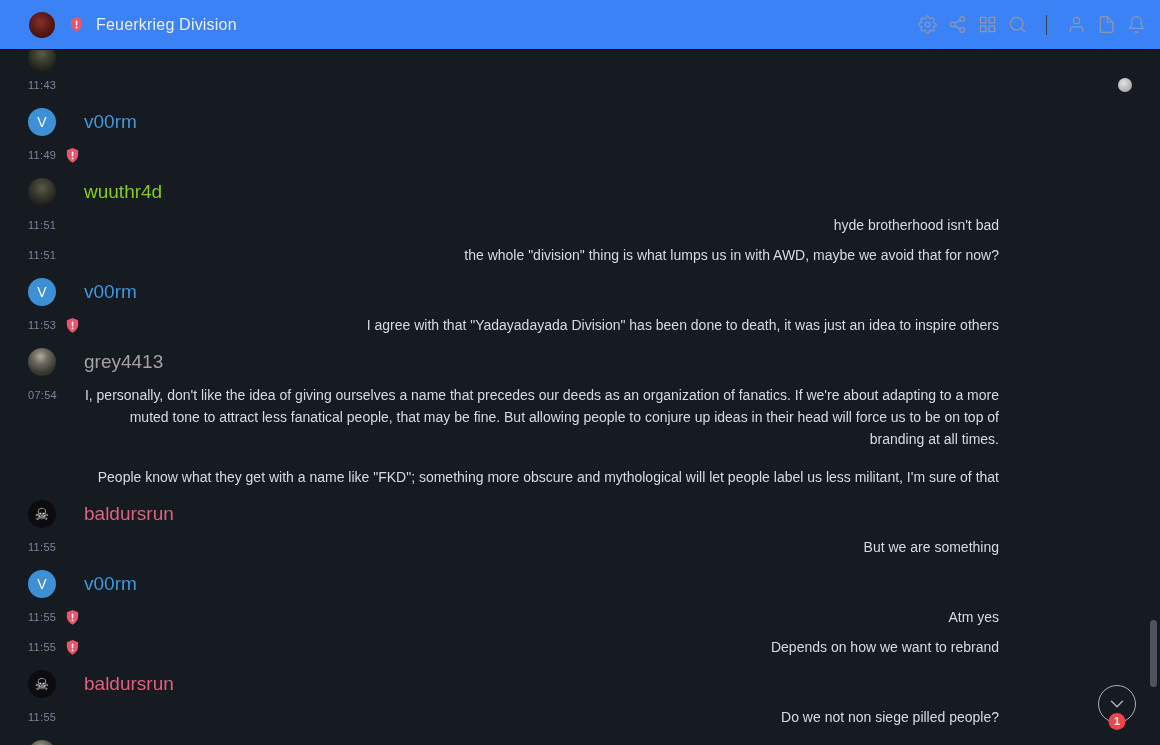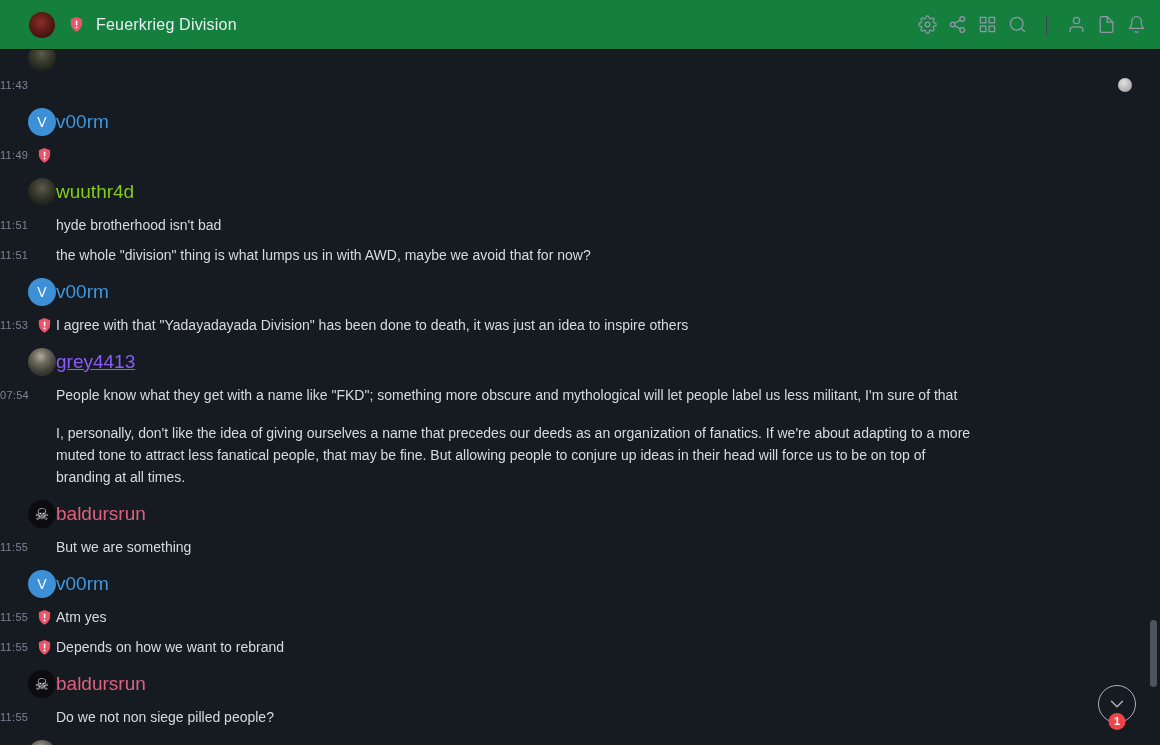--- a/index.html
+++ b/index.html
@@ -6,21 +6,21 @@
   html,body { margin:0; padding:0; }
   body {
     width:1160px; height:745px; overflow:hidden; position:relative;
     background:#161a21;
     font-family:"Liberation Sans", sans-serif;
     -webkit-font-smoothing:antialiased;
   }
 
   
   header {
-    position:relative; z-index:5; height:50px; background:#15803d;
+    position:relative; z-index:5; height:50px; background:#3b82f6;
     border-bottom:1px solid #07090d;
     display:flex; align-items:center; padding:0 14px 0 29px;
   }
   .room-avatar {
     width:26px; height:26px; border-radius:50%; flex:0 0 auto;
     background:radial-gradient(circle at 45% 40%, #8a2f28 0%, #5d1b16 45%, #2a0a08 100%);
   }
   .hdr-shield { margin-left:14px; display:flex; align-items:center; }
   h1.room-title {
     margin:0 0 0 12px; font-size:16px; font-weight:500; color:#eaedf3; letter-spacing:.2px;
@@ -28,21 +28,21 @@
   .hdr-icons { margin-left:auto; display:flex; align-items:center; gap:10px; color:#8f98ab; }
   .icon-btn {
     width:20px; height:20px; padding:0; border:0; background:transparent; color:#8f98ab;
     display:flex; align-items:center; justify-content:center; cursor:pointer;
   }
   .icon-btn svg { width:19px; height:19px; }
   .hdr-divider { width:1px; height:20px; background:#3a4150; margin:0 9px; }
 
   
   .chat { position:relative; padding-top:16px; }
-  .group { position:relative; padding-left:56px; margin-top:12px; }
+  .group { position:relative; padding-left:84px; margin-top:12px;text-align:right; }
   .chat .group:first-child { margin-top:0; }
   .avatar {
     position:absolute; left:28px; top:0; width:28px; height:28px; border-radius:50%;
     display:flex; align-items:center; justify-content:center;
     color:#fff; font-size:14px; font-weight:500; overflow:hidden;
   }
   .partial-top .avatar { top:-30px; }
   .av-photo-dark { background:radial-gradient(circle at 50% 35%, #5d5a48 0%, #3b3d30 35%, #20231c 70%, #121410 100%); }
   .av-photo-grey { background:radial-gradient(circle at 45% 30%, #b3ab9c 0%, #6e6a5f 30%, #3a3a33 65%, #22211c 100%); }
   .av-skull { background:#0c0c10; color:#e6e6e6; font-size:16px; }
@@ -196,27 +196,27 @@
     <rect x="10.9" y="6.5" width="2.4" height="8" rx="1.2" fill="#ffffff"></rect>
     <circle cx="12.1" cy="17.6" r="1.5" fill="#ffffff"></circle>
   </svg>
         </div>
         <div class="msg-text">I agree with that "Yadayadayada Division" has been done to death, it was just an idea to inspire others</div>
       </div>
     </div>
     <div class="group">
       <div class="avatar av-photo-grey"></div>
       <div class="g-head">
-        <span class="username" style="color: #8b5cf6; text-decoration: underline;">grey4413</span>
+        <span class="username" style="color: #a3a3a3;">grey4413</span>
       </div>
       <div class="msg">
         <span class="time">07:54</span>
         <div class="msg-text">
+          <p>I, personally, don't like the idea of giving ourselves a name that precedes our deeds as an organization of fanatics. If we're about adapting to a more muted tone to attract less fanatical people, that may be fine. But allowing people to conjure up ideas in their head will force us to be on top of branding at all times.</p>
           <p>People know what they get with a name like "FKD"; something more obscure and mythological will let people label us less militant, I'm sure of that</p>
-          <p>I, personally, don't like the idea of giving ourselves a name that precedes our deeds as an organization of fanatics. If we're about adapting to a more muted tone to attract less fanatical people, that may be fine. But allowing people to conjure up ideas in their head will force us to be on top of branding at all times.</p>
         </div>
       </div>
     </div>
     <div class="group">
       <div class="avatar av-skull">☠</div>
       <div class="g-head">
         <span class="username" style="color: rgb(224, 97, 127);">baldursrun</span>
       </div>
       <div class="msg">
         <span class="time">11:55</span>

